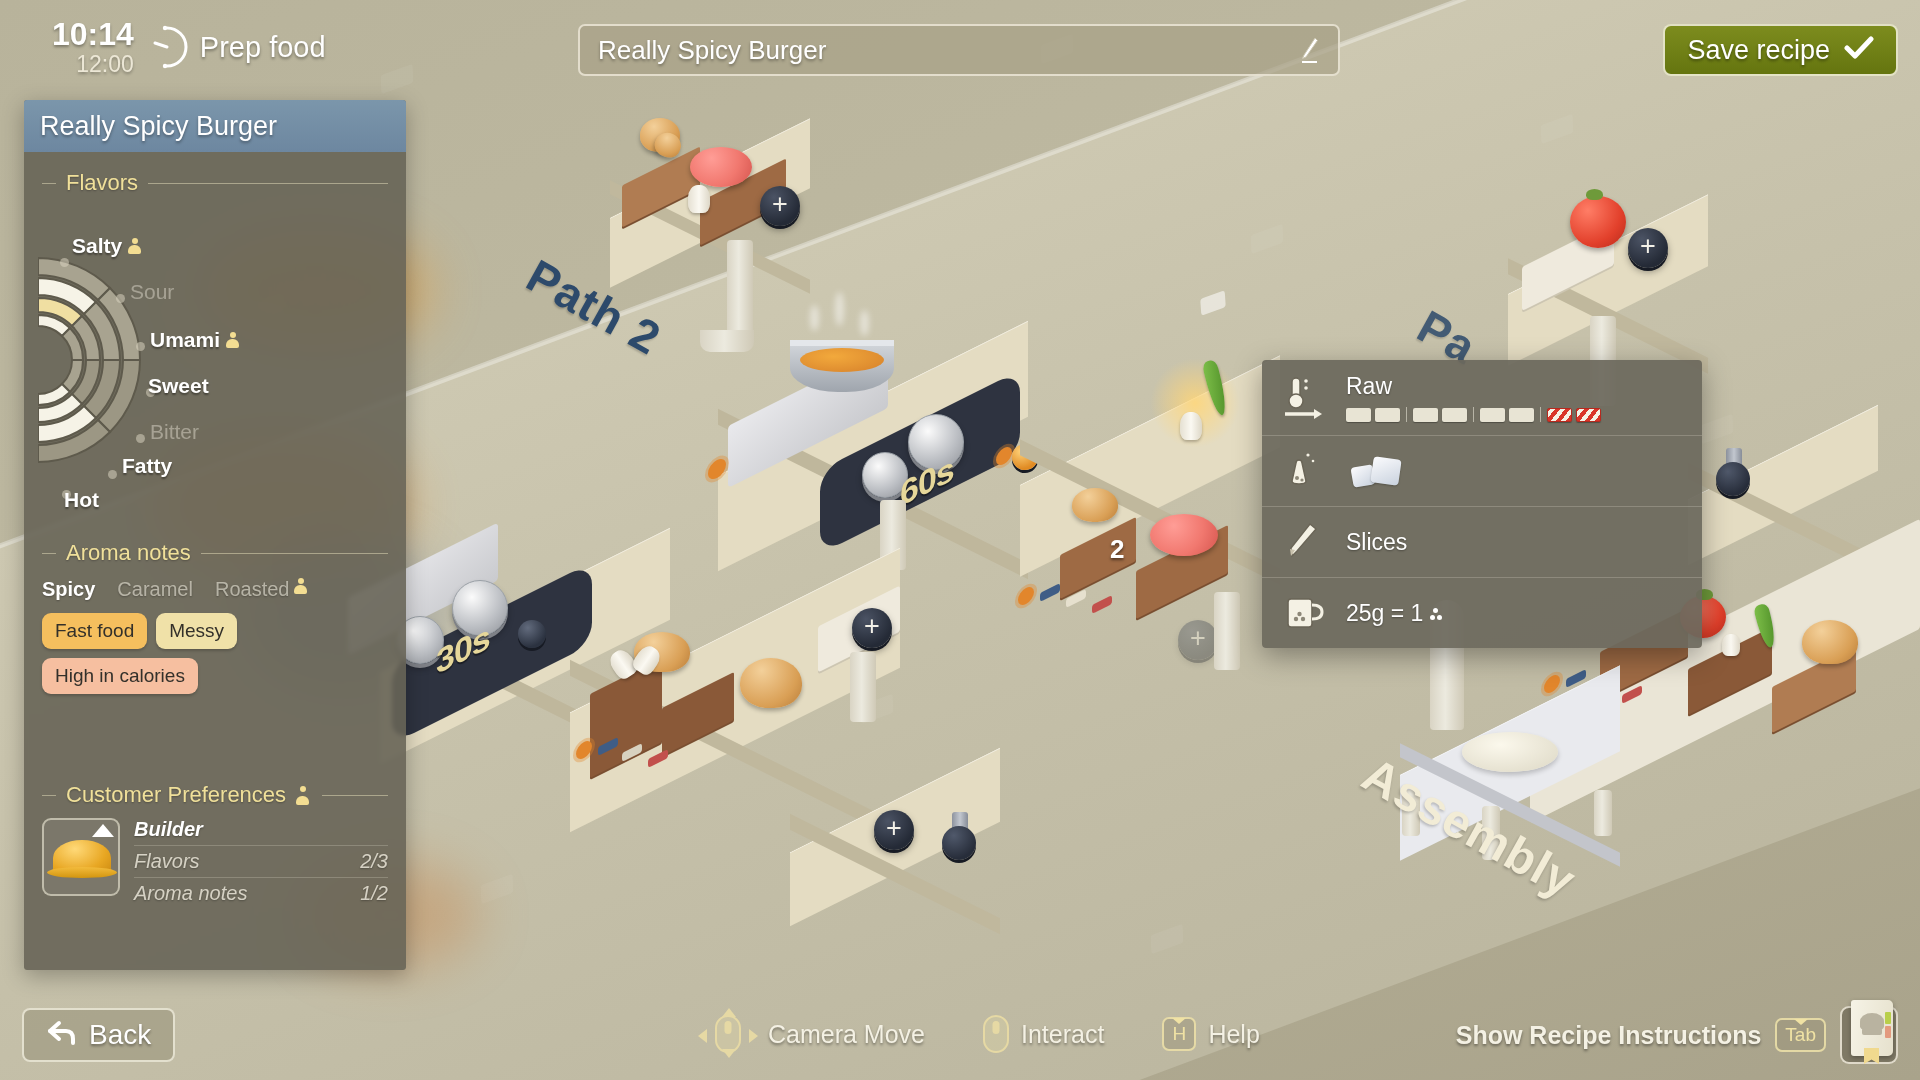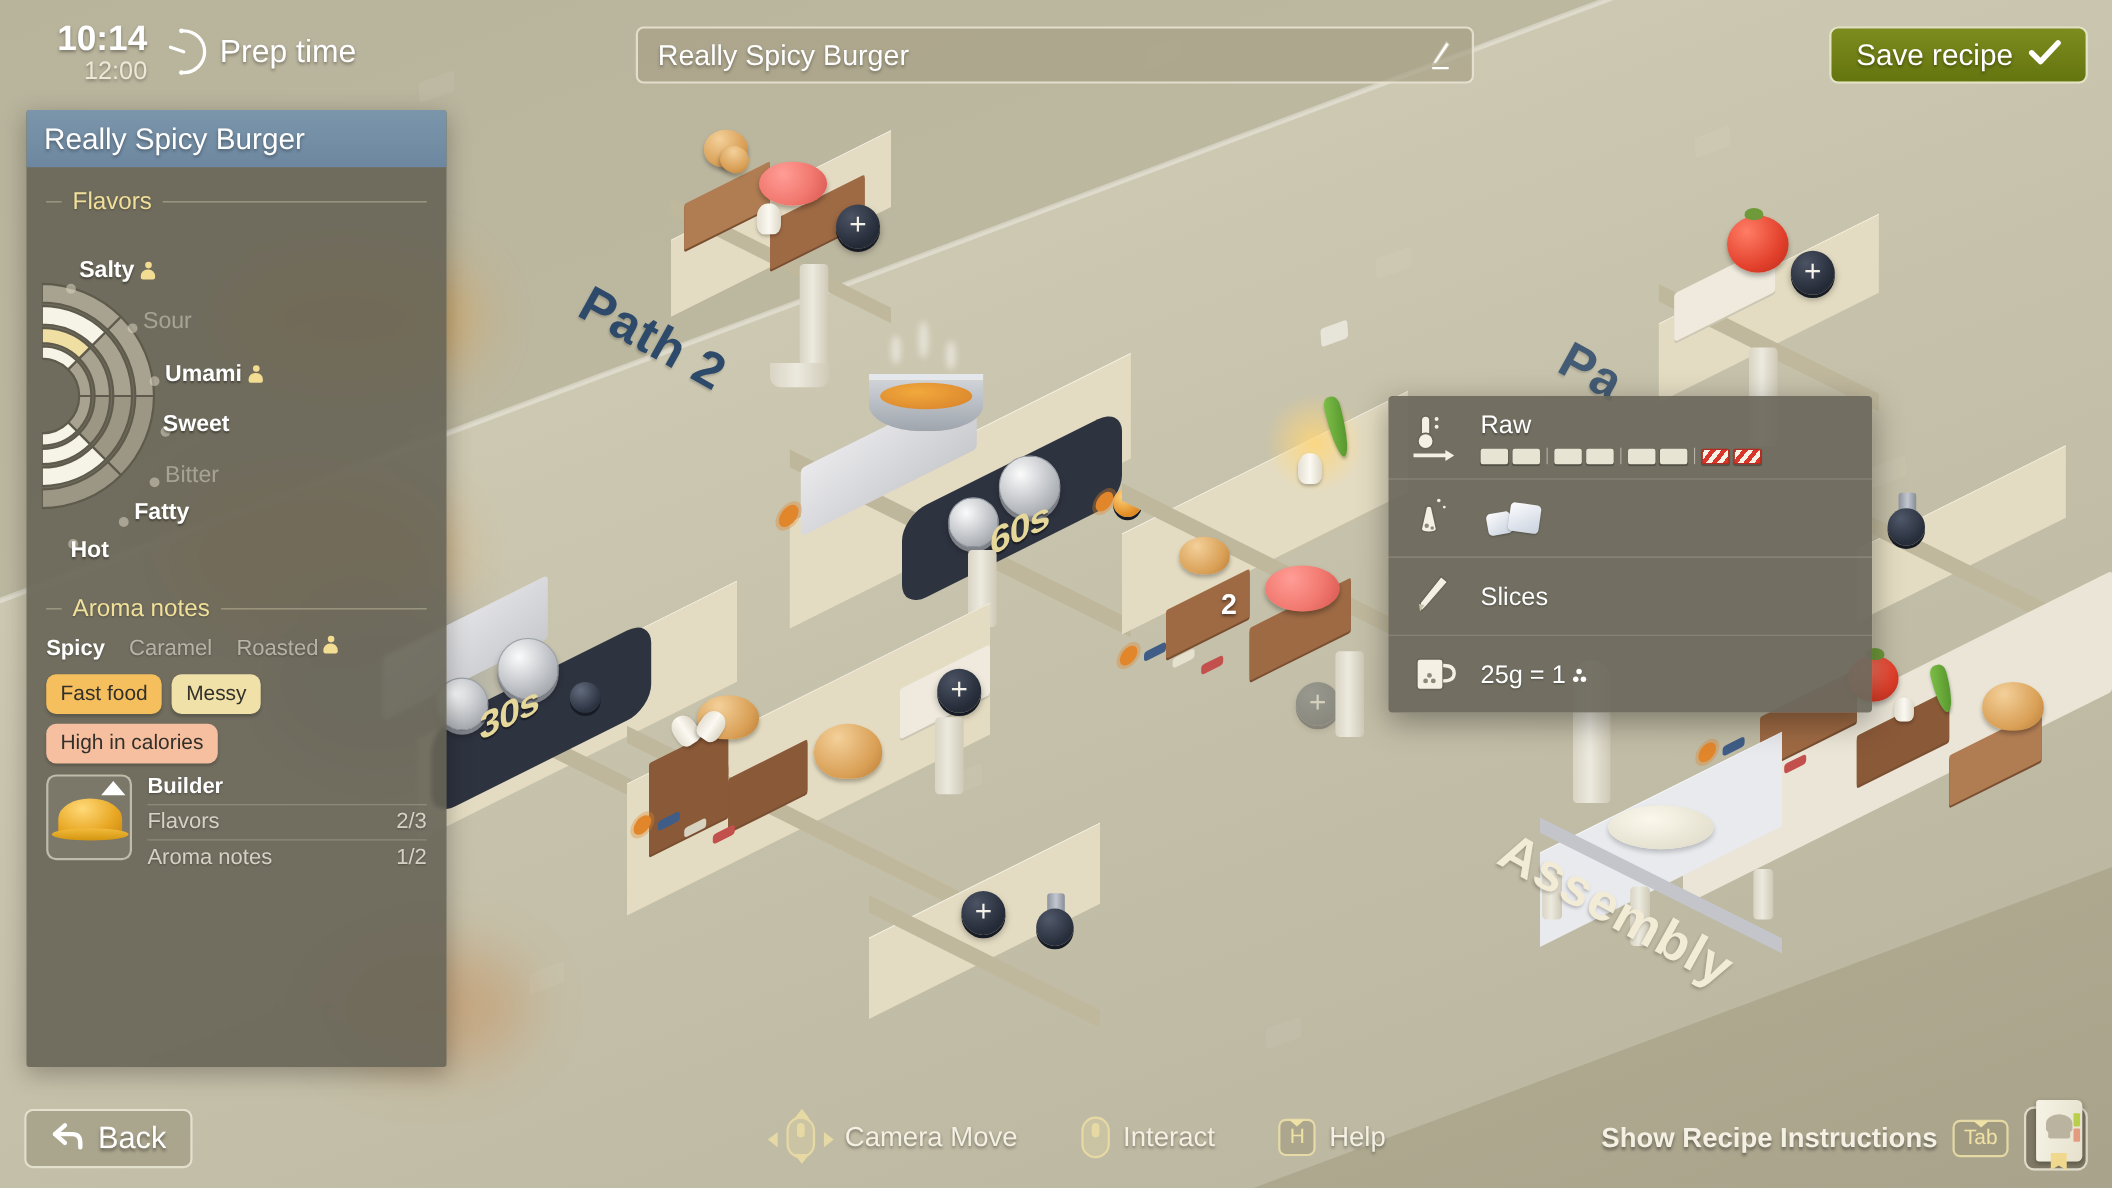--- a/index.html
+++ b/index.html
@@ -236,21 +236,21 @@
   .aroma.active { color:#fff; font-weight:bold; }
 
   
   #tags-wrap { padding:12px 18px 0 18px; display:flex; flex-wrap:wrap; gap:9px; }
   .tag {
     border-radius:9px; padding:7px 13px; font-size:19px; color:#33302a;
     box-shadow:0 2px 3px rgba(0,0,0,.2);
   }
 
   
-  #cust-card { display:flex; gap:14px; padding:10px 18px 0 18px; }
+  #cust-card { display:flex; gap:14px; padding:10px 18px 0 18px;font-style:italic; }
   #cust-avatar {
     width:78px; height:78px; border-radius:9px;
     border:2px solid rgba(240,235,215,.6);
     background:rgba(255,255,255,.07);
     position:relative; flex:0 0 auto;
   }
   .hardhat {
     position:absolute; left:9px; top:20px; width:58px; height:36px;
     background:radial-gradient(ellipse at 38% 25%, #ffd978, #e8a723 60%, #c9870f);
     border-radius:50% 50% 18% 18%;
@@ -585,21 +585,21 @@
     <div id="time-total">12:00</div>
   </div>
   <div id="clock-ring">
     <svg width="46" height="46" viewBox="0 0 46 46">
       <path d="M23 4 A19 19 0 1 1 23 42" fill="none" stroke="#fff" stroke-width="3" stroke-linecap="round"></path>
       <circle cx="21" cy="4" r="2.2" fill="#fff"></circle>
       <circle cx="21" cy="42" r="2.2" fill="#fff"></circle>
       <line x1="23" y1="23" x2="11" y2="19" stroke="#fff" stroke-width="3" stroke-linecap="round"></line>
     </svg>
   </div>
-  <div id="prep-label">Prep time</div>
+  <div id="prep-label">Prep food</div>
 </div>
 
 <div id="recipe-name-field">
   <div id="recipe-name-text" title="Recipe name">Really Spicy Burger</div>
   <div id="pencil-icon">
     <svg width="24" height="28" viewBox="0 0 24 28">
       <path d="M19 2 L21.5 4.5 L10 21 L6.5 22.5 L8 19 Z" fill="#fff" stroke="#c9c4ae" stroke-width="1"></path>
       <line x1="6" y1="26" x2="21" y2="26" stroke="#fff" stroke-width="2"></line>
     </svg>
   </div>
@@ -716,20 +716,26 @@
       <span class="person-icon"></span>
     </div>
   </div>
 
   <div id="tags-wrap">
     <span class="tag" style="background:#f5bf5e">Fast food</span>
     <span class="tag" style="background:#f0e1a8">Messy</span>
     <span class="tag" style="background:#f6bfa0;flex:0 0 auto">High in calories</span>
   </div>
 
+  <div class="section-head" style="margin-top:88px">
+    <span class="rule-l"></span>
+    <span class="title">Customer Preferences</span>
+    <span class="person-icon" style="width:16px;height:19px"></span>
+    <span class="rule-r"></span>
+  </div>
   <div id="cust-card">
     <div id="cust-avatar">
       <div class="hardhat"></div>
       <div class="pref-arrow"></div>
     </div>
     <div id="cust-rows">
       <div class="cust-name">Builder</div>
       <div class="cust-row">
         <span>Flavors</span>
         <span>2/3</span>

